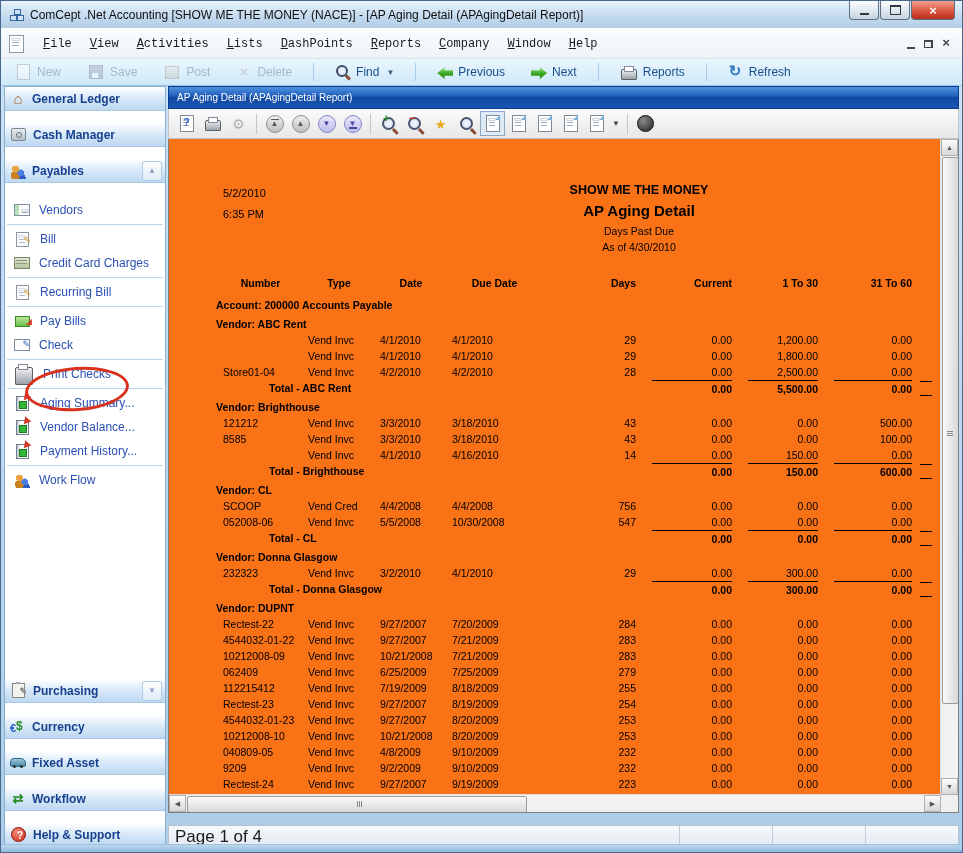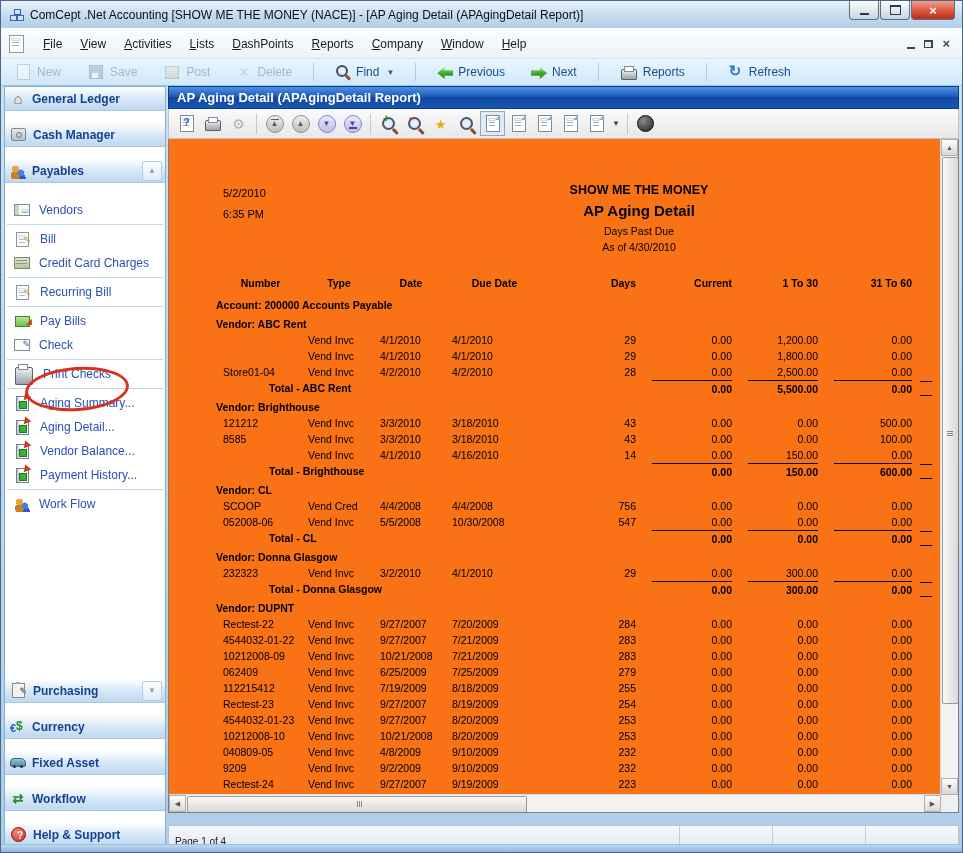--- a/index.html
+++ b/index.html
@@ -16,21 +16,21 @@
   .title-text{font-size:12px;color:#101010;white-space:nowrap;}
   .winbtns{position:absolute;top:0;right:7px;display:flex;}
   .wbtn{width:28px;height:18px;border:1px solid #5d6e80;border-top:none;border-radius:0 0 4px 4px;
         background:linear-gradient(#fdfdfd,#c6d4e2);display:flex;align-items:center;justify-content:center;
         font-size:10px;color:#2d3a46;margin-left:1px;}
   .wbtn.close{width:42px;background:linear-gradient(#f0a08c,#d9503a 60%,#b5301e);color:#fff;font-weight:bold;font-size:13px;}
   .wbtn .maxglyph{width:9px;height:7px;border:1px solid #2d3a46;border-top-width:2px;}
   .wbtn .minglyph{width:9px;height:3px;border-bottom:2px solid #2d3a46;margin-top:5px;}
   
   .menubar{height:29px;background:linear-gradient(#fbfdfe,#eef3f8);border-top:1px solid #fff;
-           border-bottom:1px solid #d6e4f0;display:flex;align-items:center;padding:0 8px;font-size:12px;color:#1a1a1a;}
+           border-bottom:1px solid #d6e4f0;display:flex;align-items:center;padding:0 8px;font-size:12px;color:#1a1a1a;font-family:Liberation Mono, monospace;}
   .doc-ico{width:13px;height:16px;background:#fff;border:1px solid #8a99a8;margin-right:10px;position:relative;flex:none;}
   .doc-ico::before{content:"";position:absolute;left:2px;top:3px;width:7px;height:1px;
         box-shadow:0 0 0 .5px #9ab,0 3px 0 0 #9ab,0 6px 0 0 #9ab;}
   .menu-item{display:inline-block;padding:3px 9px;cursor:default;}
   .menu-item::first-letter{text-decoration:underline;}
   .mdi-ctrls{margin-left:auto;display:flex;align-items:center;gap:9px;color:#444;padding-right:4px;}
   .mdi-ctrls .m-min{width:8px;height:3px;border-bottom:2px solid #444;margin-top:6px;}
   .mdi-restore{width:9px;height:8px;position:relative;}
   .mdi-restore::before{content:"";position:absolute;right:0;top:0;width:6px;height:5px;border:1px solid #444;border-top-width:2px;background:#eef3f8;}
   .mdi-restore::after{content:"";position:absolute;left:0;bottom:0;width:6px;height:5px;border:1px solid #444;border-top-width:2px;background:#eef3f8;}
@@ -107,21 +107,21 @@
   .si-flow::before{content:"⇄";color:#2a8a2a;font-weight:bold;font-size:13px;}
   .si-help{width:13px;height:13px;margin:1px;border-radius:50%;background:radial-gradient(circle at 35% 30%,#f08a7a,#d02a18);border:1px solid #8a1408;}
   .si-help::after{content:"?";position:absolute;left:5px;top:0px;color:#fff;font-weight:bold;font-size:10px;}
   
   .red-ellipse{position:absolute;left:24px;top:366px;width:98px;height:38px;border:3px solid #d8321e;
                border-radius:50%;transform:rotate(-4deg);z-index:60;pointer-events:none;}
   
   .rpanel{flex:1;display:flex;flex-direction:column;margin:0 3px 2px 2px;min-width:0;}
   .rp-header{height:23px;flex:none;display:flex;align-items:center;padding:0 8px;
              background:linear-gradient(#4f92e0,#1e5cb8 45%,#0f49a4 50%,#1a55b0);
-             border:1px solid #0a3d8f;color:#fff;font-weight:bold;font-size:13px;box-sizing:border-box;}
+             border:1px solid #0a3d8f;color:#fff;font-weight:normal;font-size:10px;box-sizing:border-box;}
   .rp-toolbar{height:30px;flex:none;display:flex;align-items:center;gap:1px;padding:0 5px;
               background:linear-gradient(#fbfbfb,#e7e7e7);border:1px solid #c2c2c2;border-top:none;box-sizing:border-box;}
   .rtb-btn{width:23px;height:23px;display:flex;align-items:center;justify-content:center;position:relative;border:1px solid transparent;}
   .rtb-btn.pressed{border:1px solid #8aa8c8;background:#dfeaf6;}
   .rtb-sep{width:1px;height:20px;background:#c6c6c6;margin:0 4px;}
   .rp-page-ic{width:12px;height:15px;background:#fff;border:1px solid #7e8a96;position:relative;}
   .rp-page-ic::before{content:"";position:absolute;left:2px;top:3px;width:6px;height:1px;box-shadow:0 0 0 .5px #9ab,0 3px 0 0 #9ab,0 6px 0 0 #9ab;}
   .rp-page-ic.fold::after{content:"";position:absolute;right:-1px;top:-1px;width:0;height:0;border-left:5px solid transparent;border-bottom:5px solid #7ab0d8;}
   .rp-help::after{content:"?";position:absolute;left:3px;top:1px;font-size:10px;font-weight:bold;color:#2c5bc4;}
   .rp-wrench::before{content:"⚙";font-size:14px;color:#b0b0b0;}
@@ -171,23 +171,23 @@
   .vsb-thumb::after{content:"";position:absolute;left:4px;top:50%;width:6px;height:1px;background:#888;
              box-shadow:0 2px 0 #888,0 4px 0 #888;}
   .hsb{position:absolute;left:0;right:17px;bottom:0;height:17px;background:#f2f2f2;border-top:1px solid #dcdcdc;}
   .hsb .left{left:0;top:0;} .hsb .right{right:0;left:auto;top:0;}
   .hsb-thumb{position:absolute;top:1px;left:18px;width:338px;height:15px;border:1px solid #9a9a9a;border-radius:2px;
              background:linear-gradient(#fafafa,#d8d8d8);}
   .hsb-thumb::after{content:"";position:absolute;top:4px;left:50%;width:1px;height:6px;background:#888;
              box-shadow:2px 0 0 #888,4px 0 0 #888;}
   .sb-corner{position:absolute;right:0;bottom:0;width:17px;height:17px;background:#f0f0f0;}
   
-  .statusbar{height:23px;flex:none;margin-top:12px;display:flex;align-items:flex-end;
+  .statusbar{height:23px;flex:none;margin-top:12px;display:flex;align-items:center;
              background:linear-gradient(#f7f9fc,#e2e9f2);border:1px solid #b6c2d2;box-sizing:border-box;
-             font-size:10px;color:#1a1a1a;}
+             font-size:17px;color:#1a1a1a;}
   .status-text{flex:1;padding-left:6px;}
   .status-pane{width:92px;height:100%;border-left:1px solid #c2ccd8;}
   .bottomframe{position:absolute;left:0;right:0;bottom:0;height:7px;
                background:linear-gradient(#bcd8ee,#8fb8da);border-top:1px solid #9cc0de;}
 </style>
 </head>
 <body>
 
 <div id="app">
 
@@ -311,24 +311,20 @@
           </div>
           <div class="sb-sep"></div>
           <div class="sb-item">
             <span class="sic ic-printer"></span>
             <span>Print Checks</span>
           </div>
           <div class="sb-sep"></div>
           <div class="sb-item">
             <span class="sic si-report"></span>
             <span>Aging Summary...</span>
-          </div>
-          <div class="sb-item">
-            <span class="sic si-report"></span>
-            <span>Aging Detail...</span>
           </div>
           <div class="sb-item">
             <span class="sic si-report"></span>
             <span>Vendor Balance...</span>
           </div>
           <div class="sb-item">
             <span class="sic si-report"></span>
             <span>Payment History...</span>
           </div>
           <div class="sb-sep"></div>

